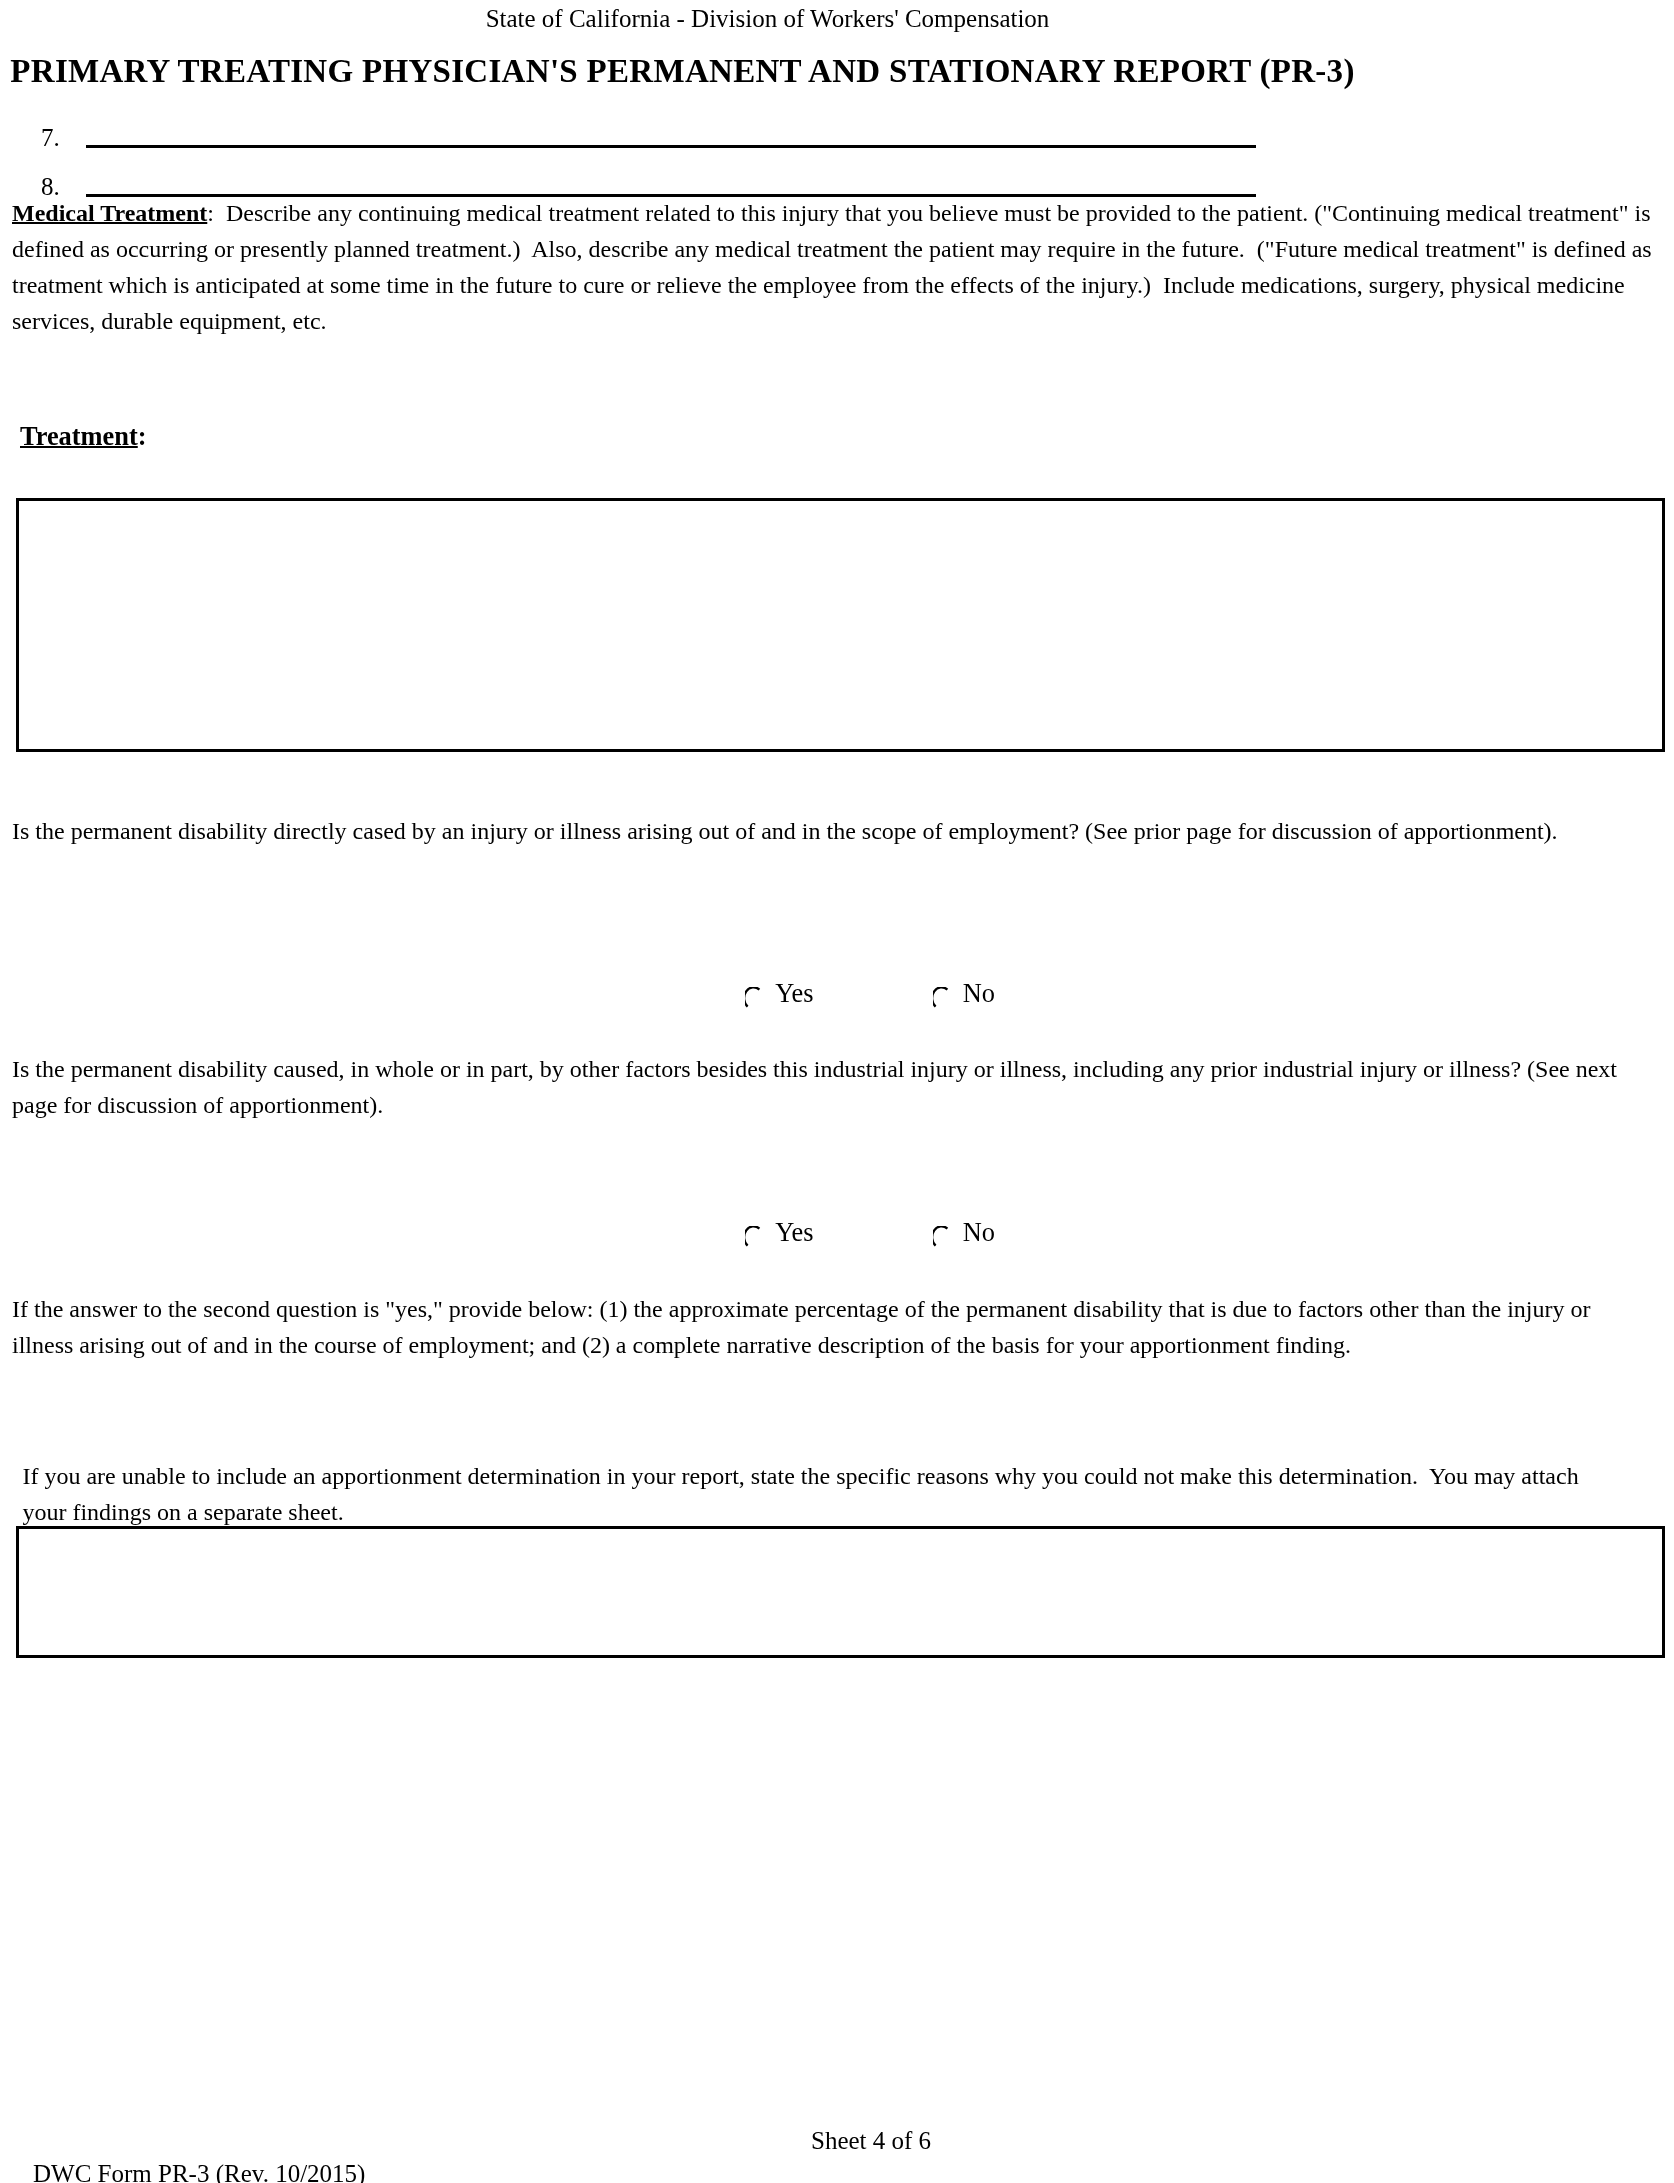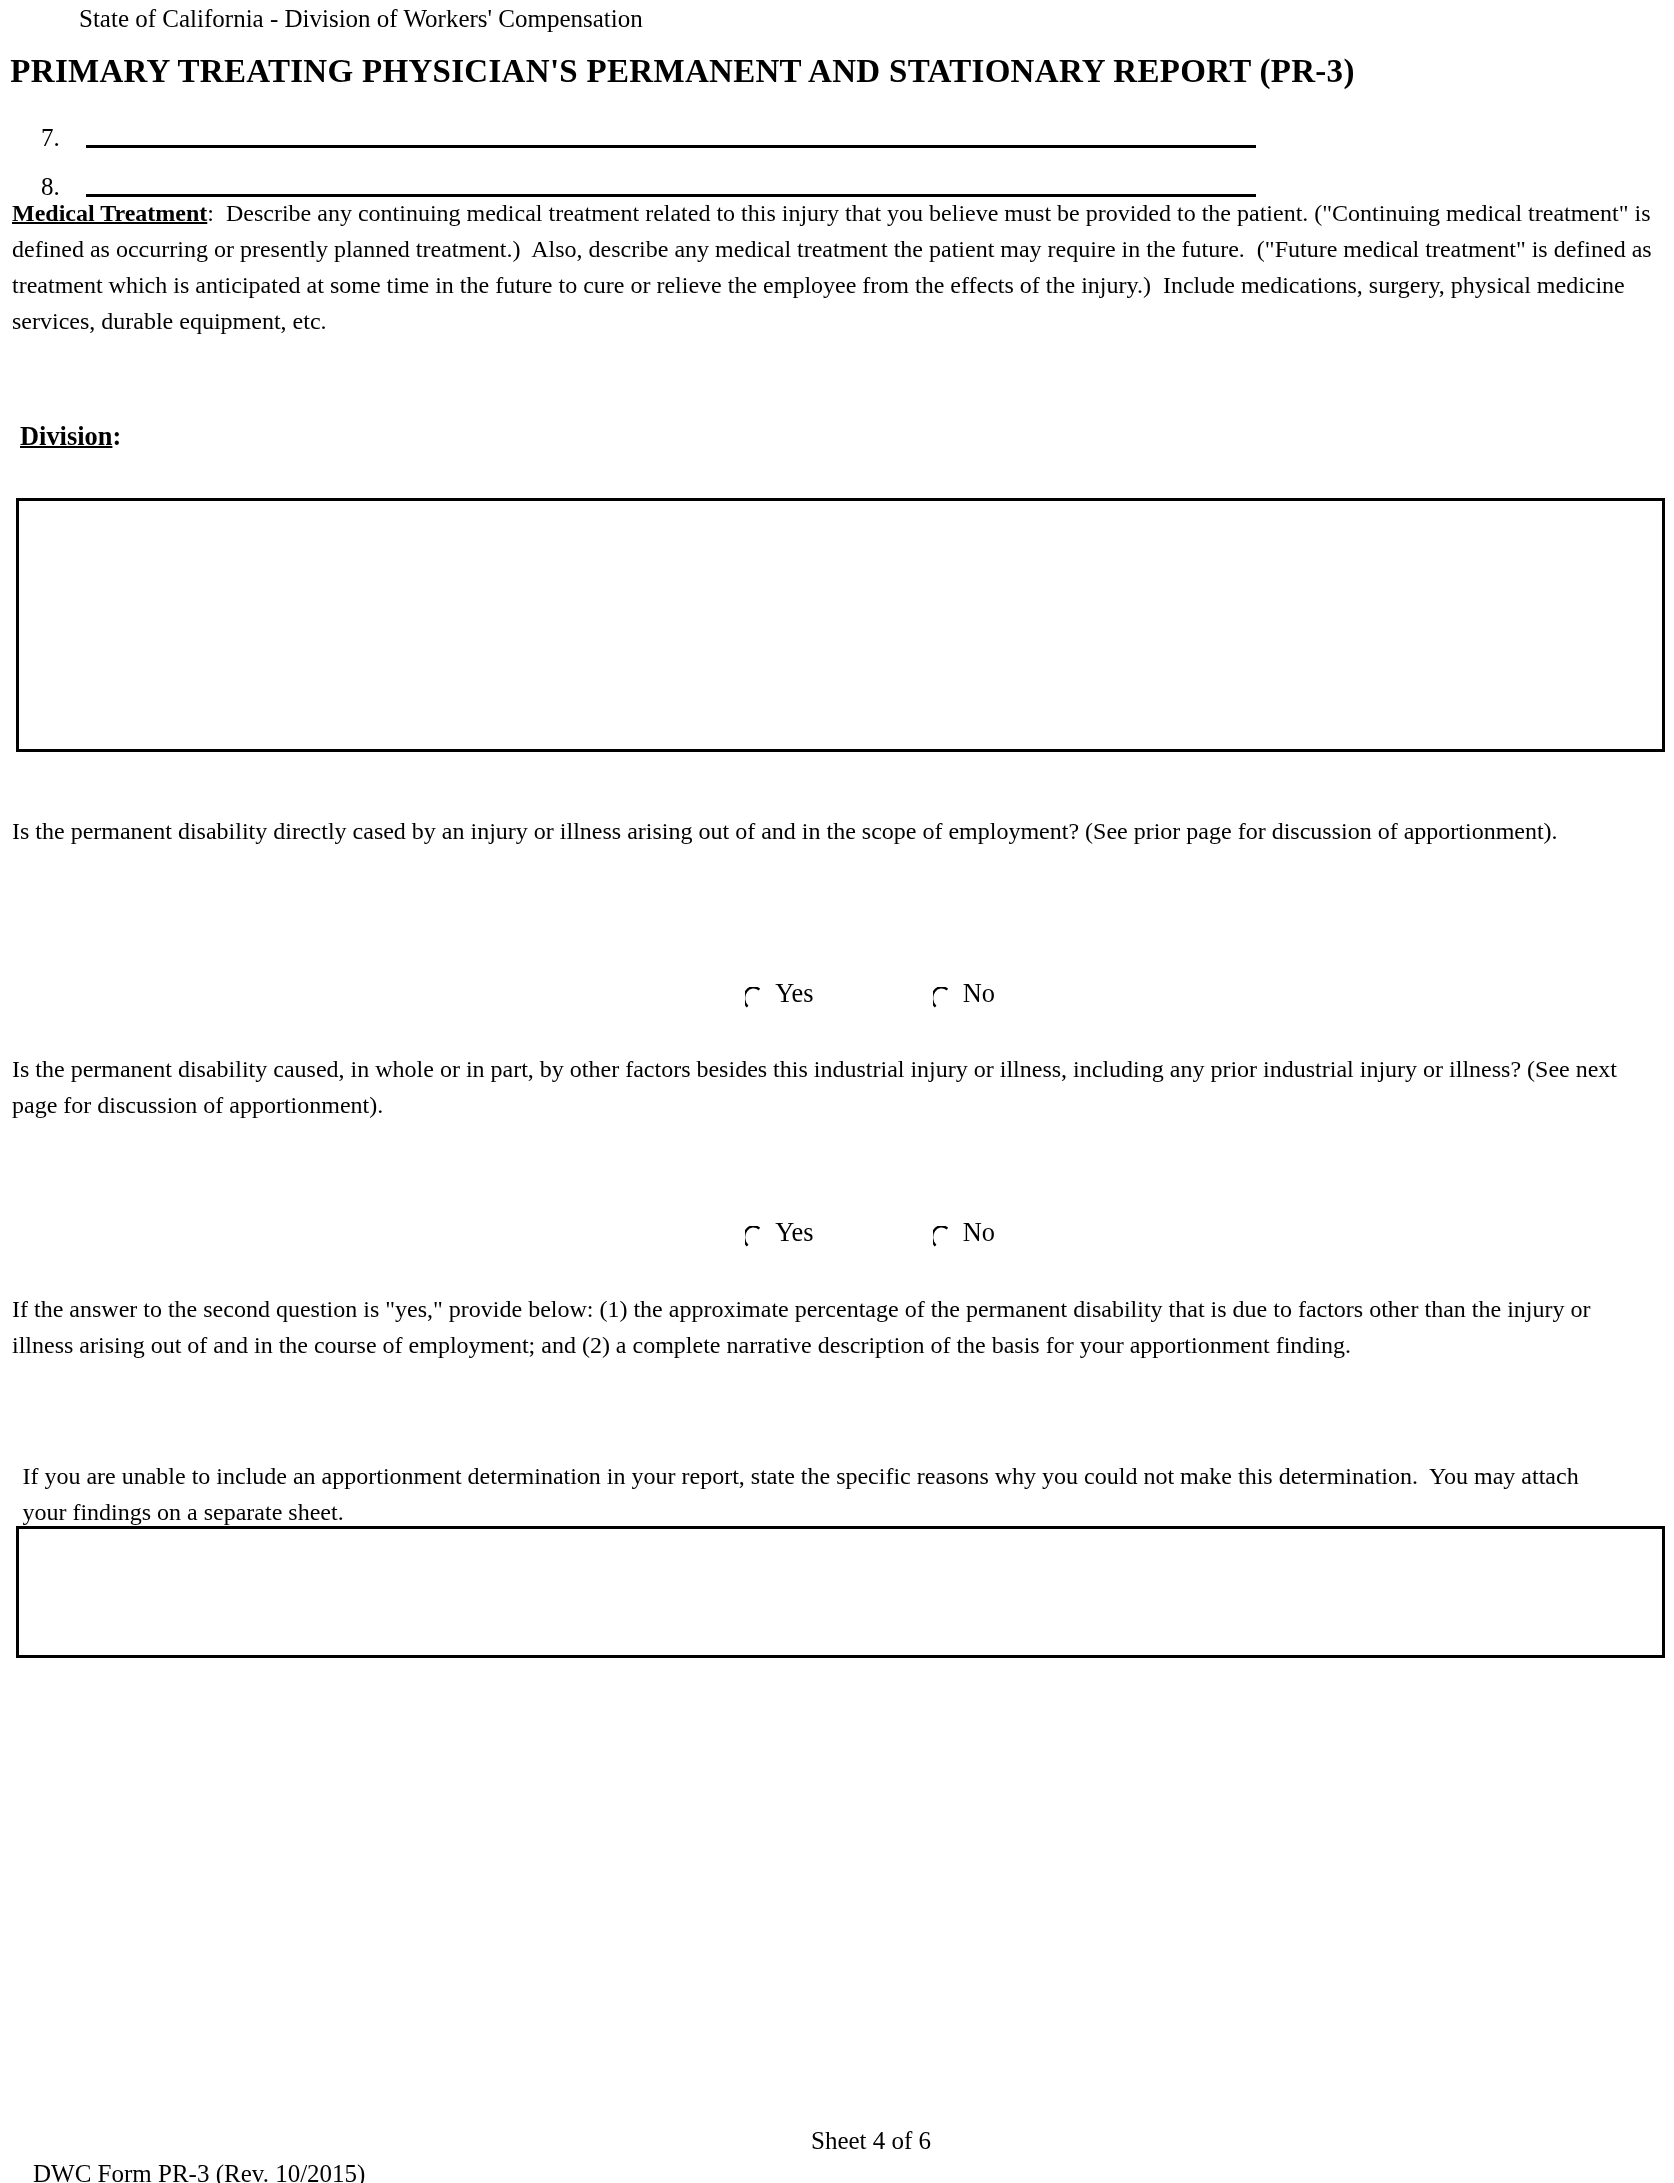--- a/index.html
+++ b/index.html
@@ -11,20 +11,21 @@
       width: 1674px;
       height: 2183px;
       position: relative;
       overflow: hidden;
       font-family: "Liberation Serif", "DejaVu Serif", serif;
       color: #000000;
     }
     .abs { position: absolute; }
     .header-line {
       left: 0; width: 1456px; top: 2.6px;
+      text-align: center;
       font-size: 25px;
       line-height: 32px;
       padding-left: 79px;
       box-sizing: border-box;
     }
     .title {
       left: 0; width: 1365px; top: 51px;
       text-align: center;
       font-size: 33px;
       font-weight: bold;
@@ -129,21 +130,21 @@
 <div class="abs num-row" style="top:161px;">
   <span class="num-label">8.</span>
   <input class="blank-line" type="text" value="" style="">
 </div>
 
 <div class="abs para" style="top:195px;">
   <span class="lead">Medical Treatment</span><span>:</span><span style="white-space:pre-wrap;">  Describe any continuing medical treatment related to this injury that you believe must be provided to the patient. ("Continuing medical treatment" is defined as occurring or presently planned treatment.)  Also, describe any medical treatment the patient may require in the future.  ("Future medical treatment" is defined as treatment which is anticipated at some time in the future to cure or relieve the employee from the effects of the injury.)  Include medications, surgery, physical medicine services, durable equipment, etc.</span>
 </div>
 
 <div class="abs comments-label">
-  <span class="u">Division</span><span>:</span>
+  <span class="u">Treatment</span><span>:</span>
 </div>
 <textarea class="abs box" style="left: 16px; top: 498px; width: 1649px; height: 254px;"></textarea>
 
 <div class="abs para" style="top:813px;">Is the permanent disability directly cased by an injury or illness arising out of and in the scope of employment? (See prior page for discussion of apportionment).</div>
 <div class="abs radio-row" style="top:977px;">
   <label class="radio-opt">
     <span class="radio-glyph">
       <svg width="17" height="22.4" viewBox="0 0 26 34">
           <path d="M22 4 A12 14 0 1 0 4 30" fill="none" stroke="#000" stroke-width="3.5"></path>
         </svg>

